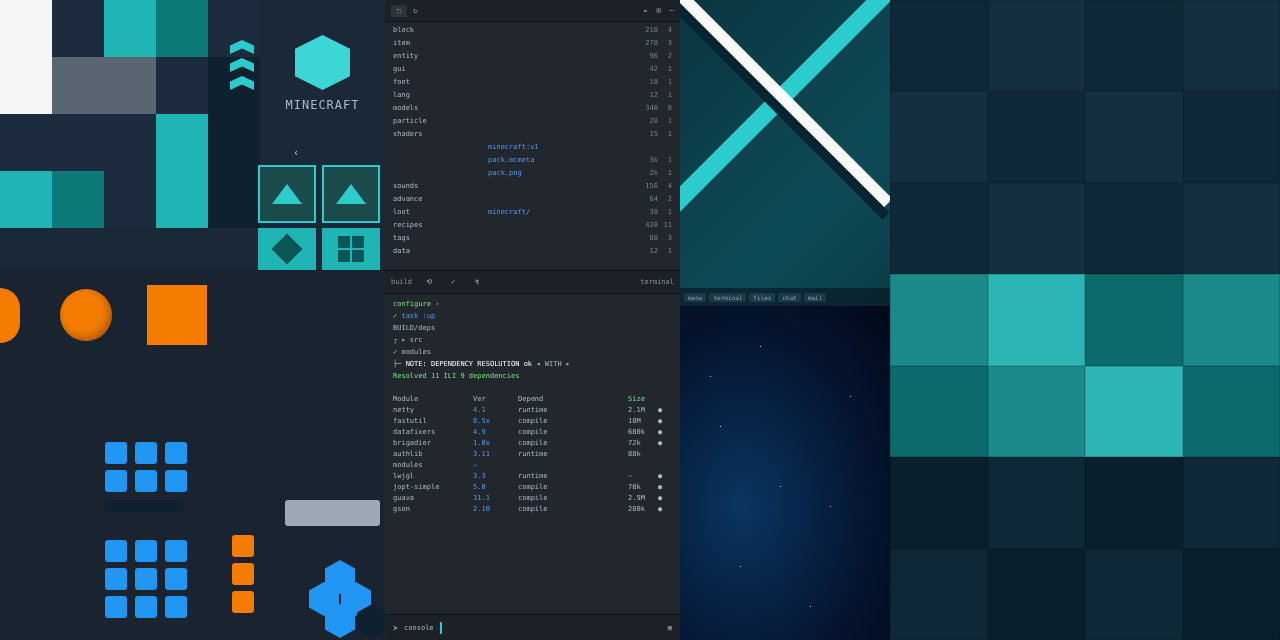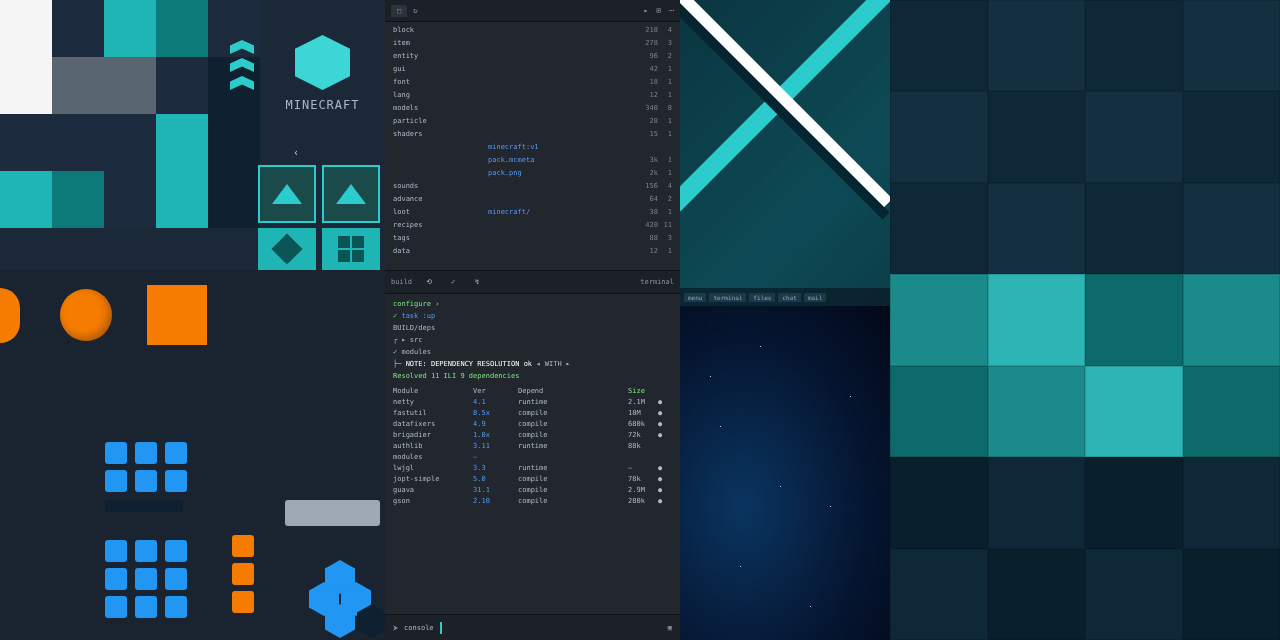--- a/index.html
+++ b/index.html
@@ -50,21 +50,21 @@
 .m-row{display:flex;padding:1px 8px;font-size:7px;line-height:11px}
 .m-row .c1{width:95px;color:#adbac7}
 .m-row .c2{flex:1;color:#539bf5}
 .m-row .c3{width:28px;text-align:right;color:#768390}
 .m-row .c4{width:14px;text-align:right;color:#768390}
 .m-toolbar{height:24px;background:#1c2128;border-top:1px solid #0d1117;border-bottom:1px solid #0d1117;display:flex;align-items:center;padding:0 6px;gap:10px;font-size:7px}
 .m-toolbar .ico-t{width:14px;height:14px;display:flex;align-items:center;justify-content:center;color:#adbac7}
 .m-path{height:18px;display:flex;align-items:center;padding:0 8px;font-size:7px;color:#768390;gap:3px}
 .m-term{flex:1;padding:4px 8px;font-size:7px;line-height:12px;overflow:hidden}
 .tg{color:#7ee787}.tc{color:#adbac7}.tb{color:#539bf5}.tw{color:#fff}.tr{color:#f47067}
-.m-table{margin-top:4px}
+.m-table{margin-top:12px}
 .m-trow{display:flex;font-size:7px;line-height:11px}
 .m-trow .p1{width:80px}.m-trow .p2{width:45px}.m-trow .p3{flex:1}.m-trow .p4{width:30px}.m-trow .p5{width:14px}
 .m-input{height:26px;background:#1c2128;border-top:1px solid #0d1117;display:flex;align-items:center;padding:0 8px;gap:6px;font-size:7px}
 .m-input .cursor{width:2px;height:12px;background:#2dcccc}
 .panel-desk{width:210px;height:640px;background:linear-gradient(135deg,#0a3540 0%,#0d4a55 40%,#052530 100%);position:relative;overflow:hidden}
 .x-shape{position:absolute;inset:0}
 .x-line1{position:absolute;width:300px;height:18px;background:#fff;top:90px;left:-50px;transform:rotate(45deg)}
 .x-line2{position:absolute;width:300px;height:18px;background:#2dcccc;top:90px;left:-50px;transform:rotate(-45deg)}
 .x-line3{position:absolute;width:300px;height:10px;background:#052530;top:105px;left:-50px;transform:rotate(45deg)}
 .taskbar{position:absolute;top:288px;left:0;right:0;height:18px;background:rgba(10,30,40,.8);display:flex;align-items:center;padding:0 4px;gap:3px;font-size:6px;color:#8ab}

